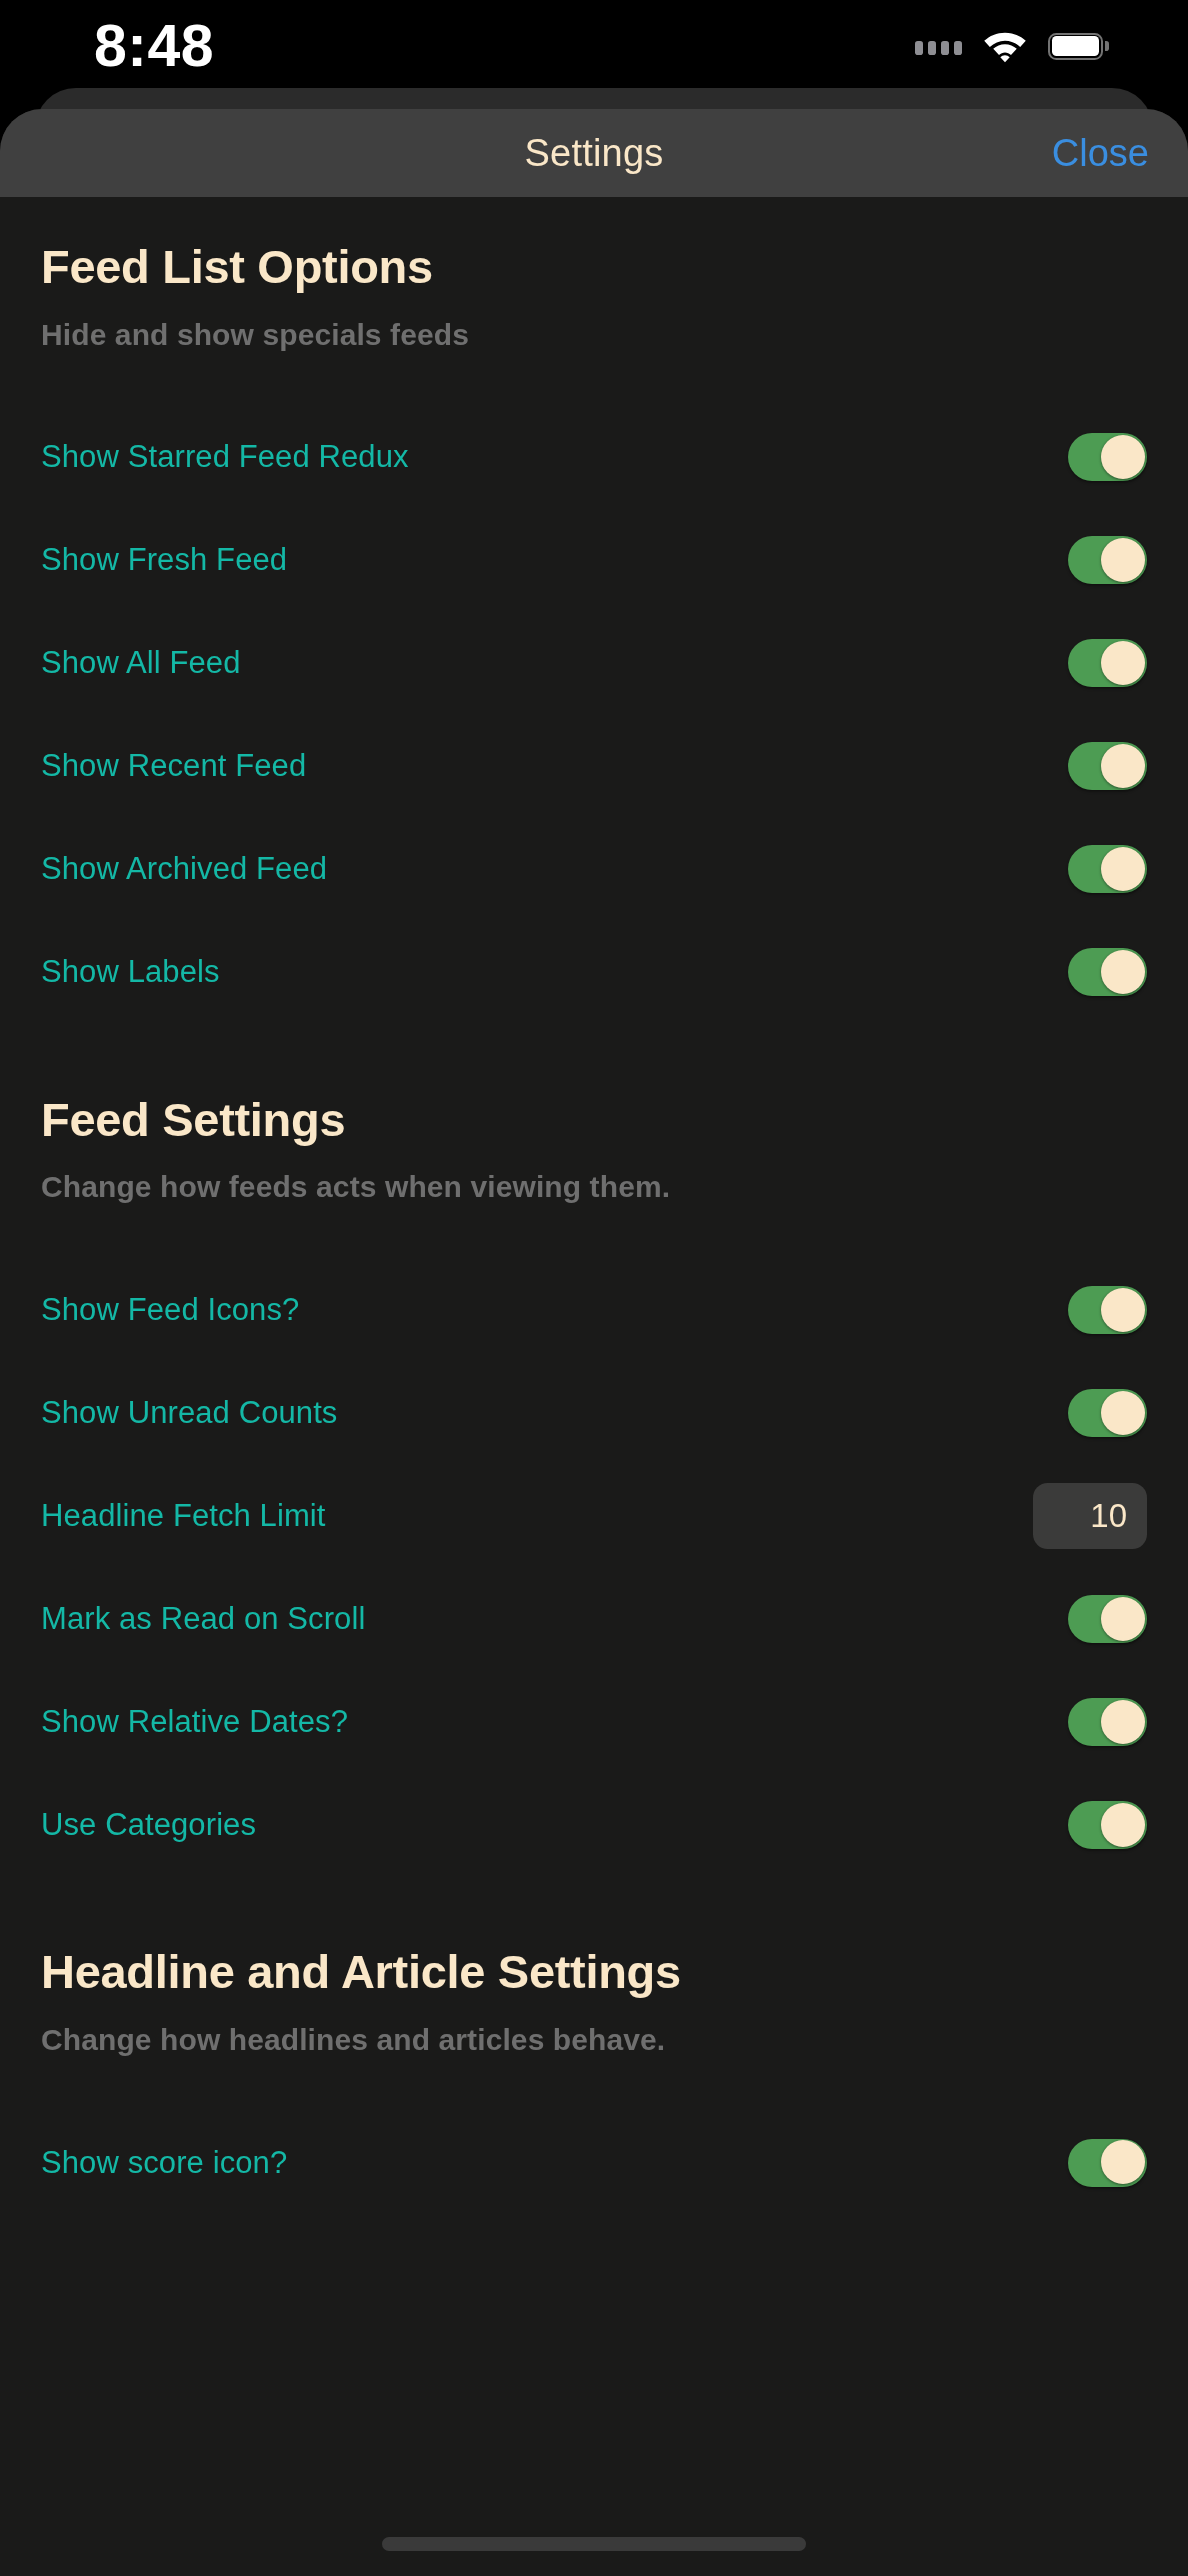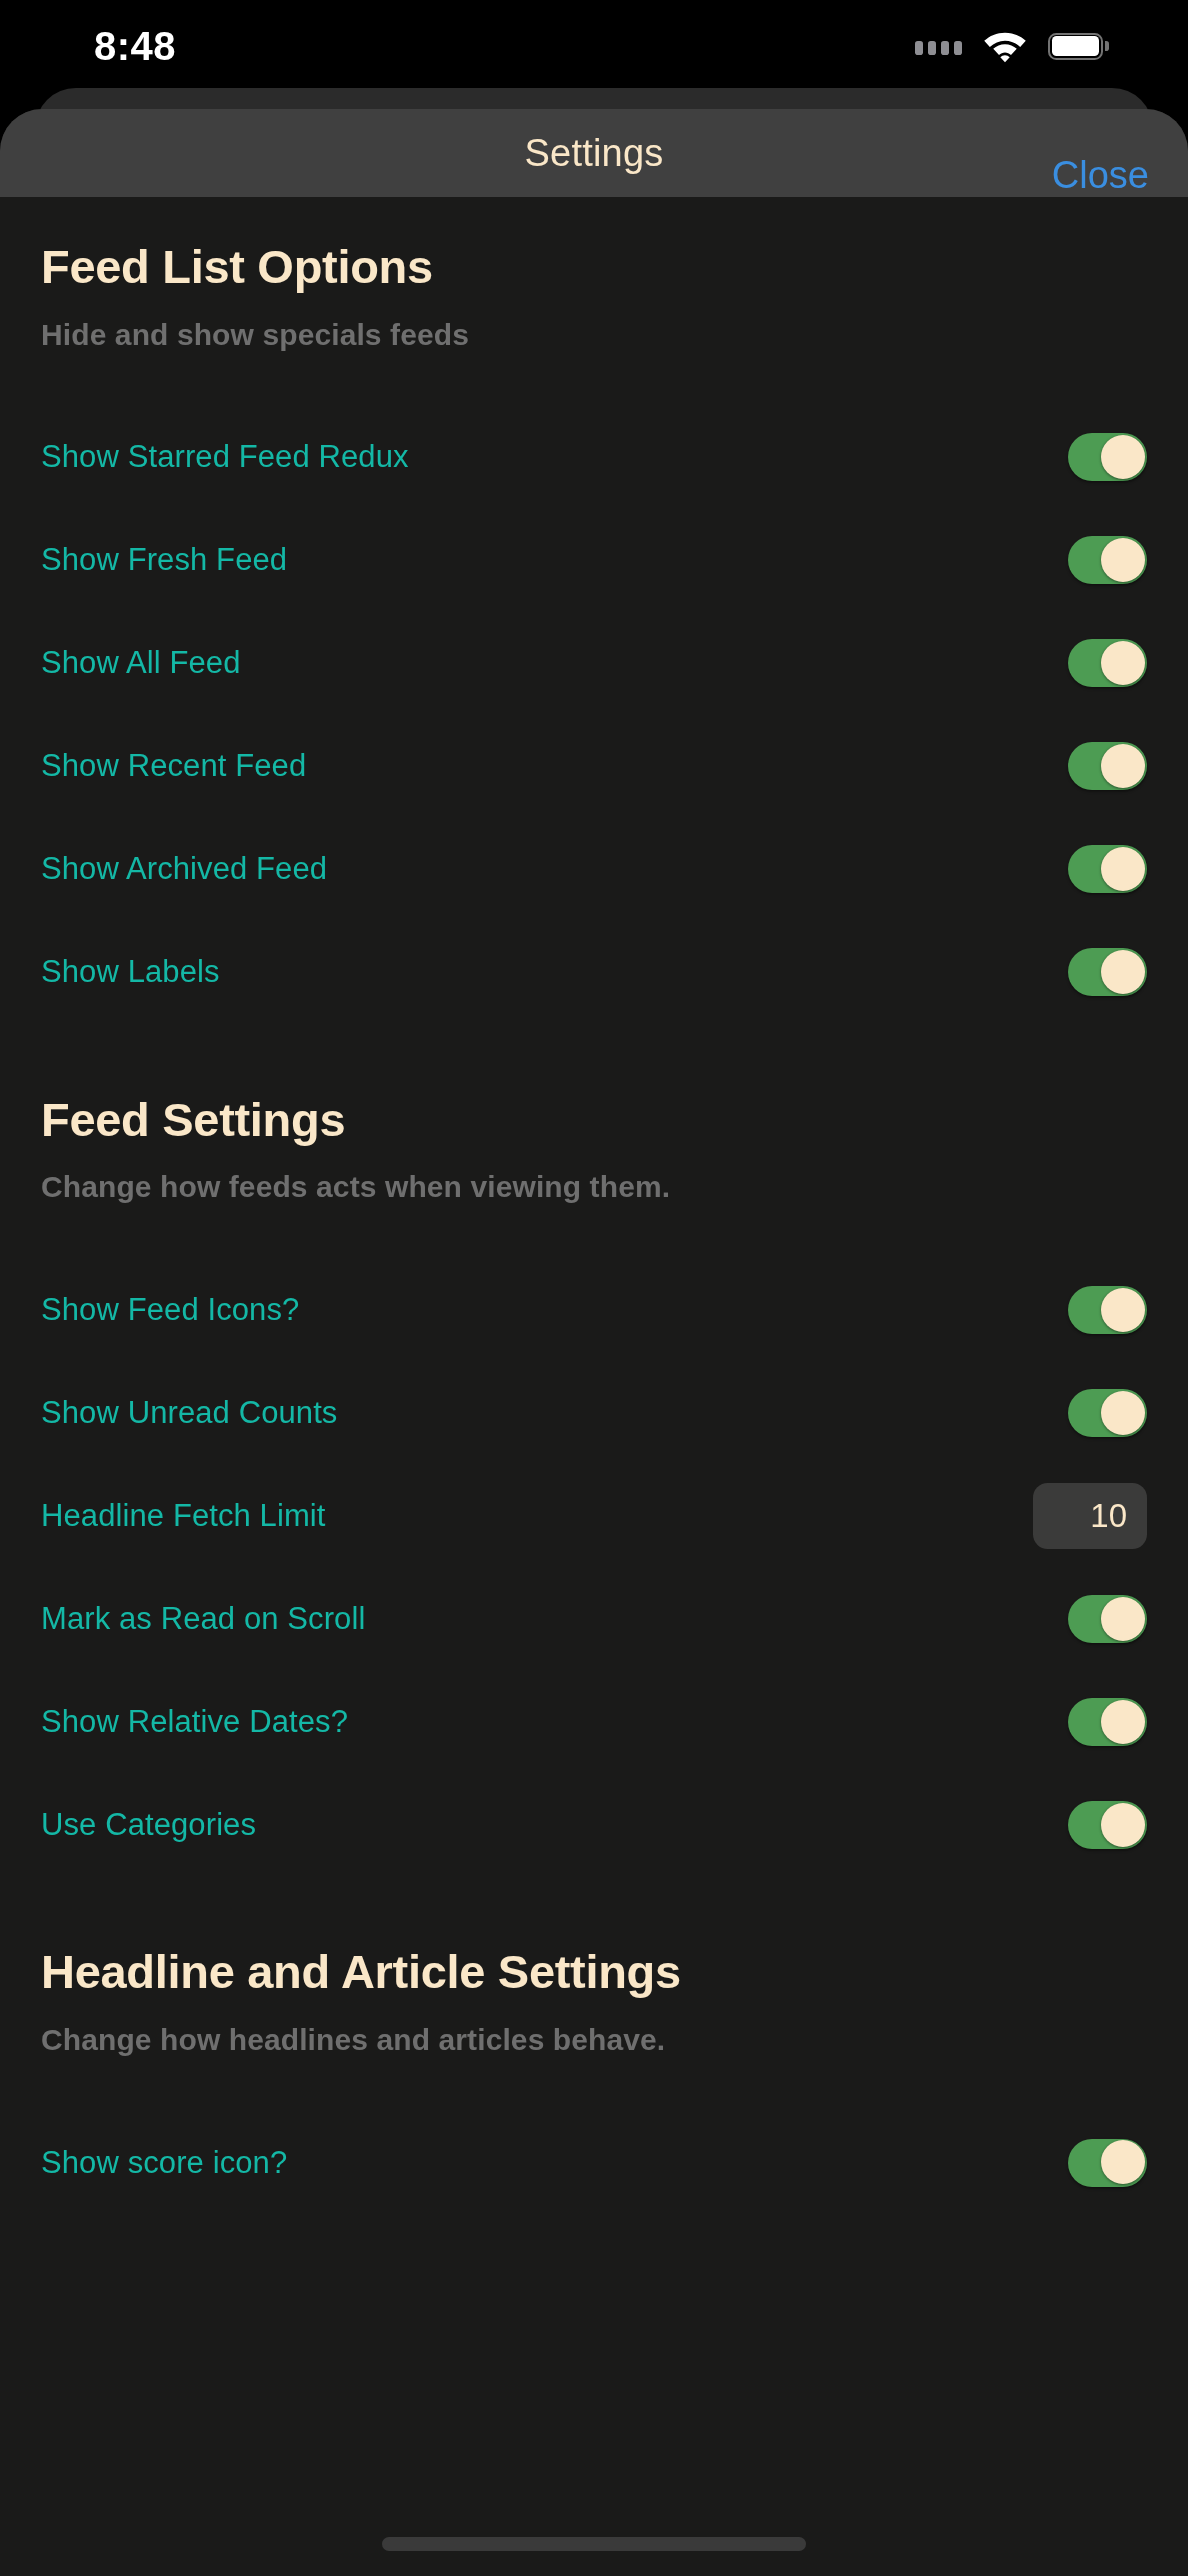--- a/index.html
+++ b/index.html
@@ -10,21 +10,21 @@
     overflow:hidden;
   }
 
   
   .statusbar {
     position:absolute; top:0; left:0; width:1188px; height:92px;
     display:flex; align-items:center; justify-content:space-between;
     padding:0 85px 0 94px;
     color:#fff;
   }
-  .sb-time { font-size:40px; font-weight:600; letter-spacing:0.5px; line-height:1; }
+  .sb-time { font-size:59px; font-weight:600; letter-spacing:0.5px; line-height:1; }
   .sb-right { display:flex; align-items:center; gap:20px; }
   .sb-dots { display:flex; align-items:flex-end; gap:4.6px; height:18.4px; }
   .sb-dots i { display:block; width:8.3px; height:14.7px; background:#8e8e93; border-radius:2.8px; }
   .wifi { position:relative; width:46px; height:34px; }
   .wifi svg { display:block; }
   .batt { position:relative; width:55px; height:27px; }
   .batt-body {
     position:absolute; inset:0; border:2.8px solid rgba(255,255,255,0.45);
     border-radius:8.3px;
   }
@@ -55,21 +55,21 @@
   .navbar {
     position:relative; height:88px; width:100%;
     background:#404040;
     display:flex; align-items:center; justify-content:center;
   }
   .nav-title {
     font-size:38px; font-weight:400; color:#fae7c8; letter-spacing:0.2px;
   }
   .nav-close {
     position:absolute; right:39px; top:50%; transform:translateY(-50%);
-    font-size:38px; color:#3a8ee0; font-weight:400;margin-top:22px;
+    font-size:38px; color:#3a8ee0; font-weight:400;
   }
 
   
   .content { padding:0 41px; }
 
   .section-title {
     font-size:47px; font-weight:700; color:#fae7c8;
     letter-spacing:-0.3px; line-height:1.1;
   }
   .section-desc {

